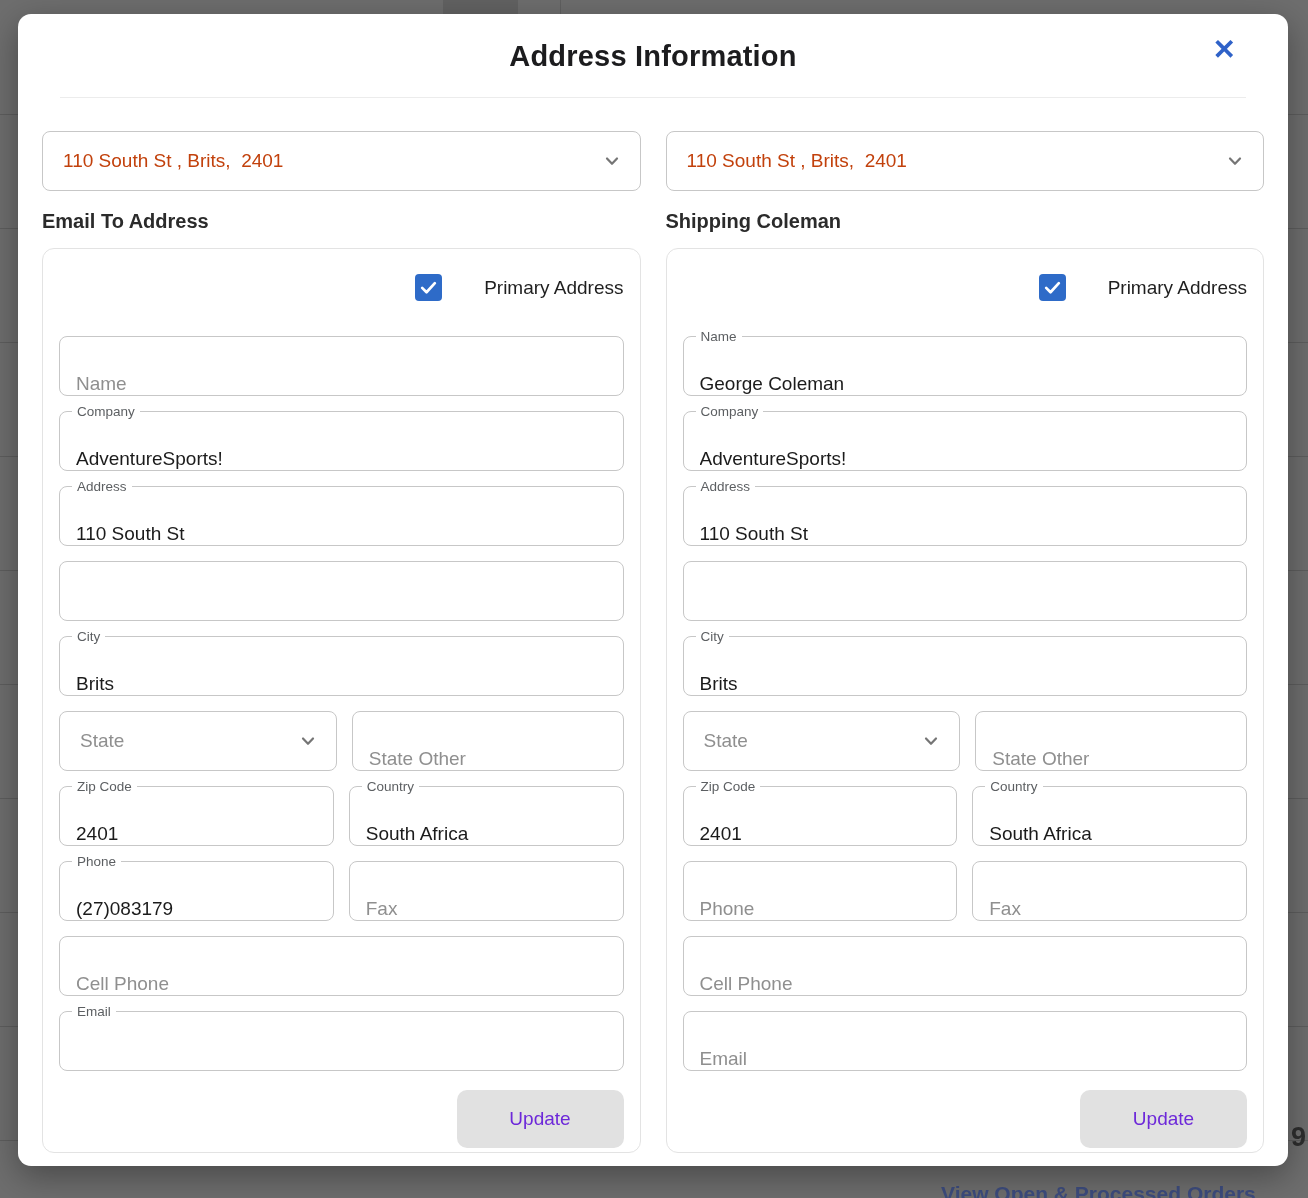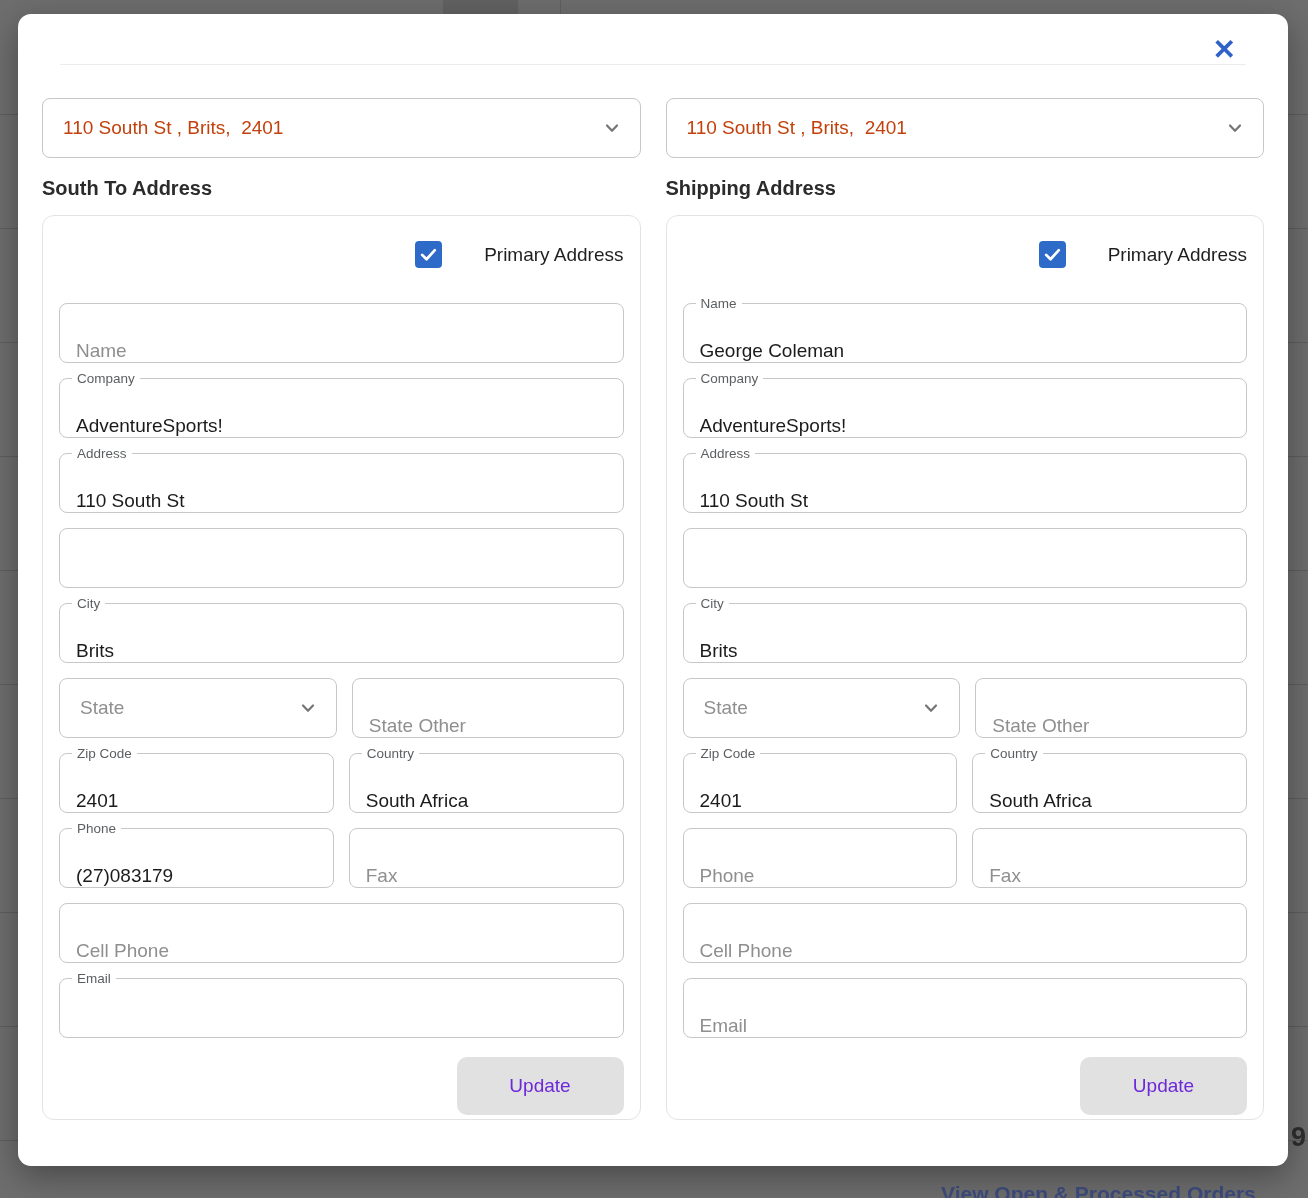--- a/index.html
+++ b/index.html
@@ -80,33 +80,34 @@
 </head>
 <body>
 
 <div class="bg-block"></div>
 <div class="bg-vline"></div>
 <div class="bg-number">9</div>
 <div class="bg-linktext">View Open &amp; Processed Orders</div>
 
 <div class="modal">
   <div class="mhead">
+    <div class="mtitle">Address Information</div>
     <button class="close-btn">✕</button>
   </div>
 
   <div class="content">
 
     <div class="col">
       <div class="selbox">
         <span class="selval">110 South St , Brits,  2401</span>
         <svg class="chev" width="20" height="20" viewBox="0 0 20 20">
             <path d="M5 7.5 L10 12.8 L15 7.5" stroke="#757575" stroke-width="2.2" fill="none" stroke-linecap="round" stroke-linejoin="round"></path>
           </svg>
       </div>
-      <div class="colheading">South To Address</div>
+      <div class="colheading">Email To Address</div>
 
       <div class="card">
         <div class="chkrow">
           <div class="checkbox">
             <svg width="19" height="19" viewBox="0 0 24 24">
                 <path d="M4 12.5 L9.5 18 L20 6.5" stroke="#ffffff" stroke-width="3.4" fill="none" stroke-linecap="round" stroke-linejoin="round"></path>
               </svg>
           </div>
           <span class="chklabel">Primary Address</span>
         </div>
@@ -179,21 +180,21 @@
       </div>
     </div>
 
     <div class="col">
       <div class="selbox">
         <span class="selval">110 South St , Brits,  2401</span>
         <svg class="chev" width="20" height="20" viewBox="0 0 20 20">
             <path d="M5 7.5 L10 12.8 L15 7.5" stroke="#757575" stroke-width="2.2" fill="none" stroke-linecap="round" stroke-linejoin="round"></path>
           </svg>
       </div>
-      <div class="colheading">Shipping Address</div>
+      <div class="colheading">Shipping Coleman</div>
 
       <div class="card">
         <div class="chkrow">
           <div class="checkbox">
             <svg width="19" height="19" viewBox="0 0 24 24">
                 <path d="M4 12.5 L9.5 18 L20 6.5" stroke="#ffffff" stroke-width="3.4" fill="none" stroke-linecap="round" stroke-linejoin="round"></path>
               </svg>
           </div>
           <span class="chklabel">Primary Address</span>
         </div>

